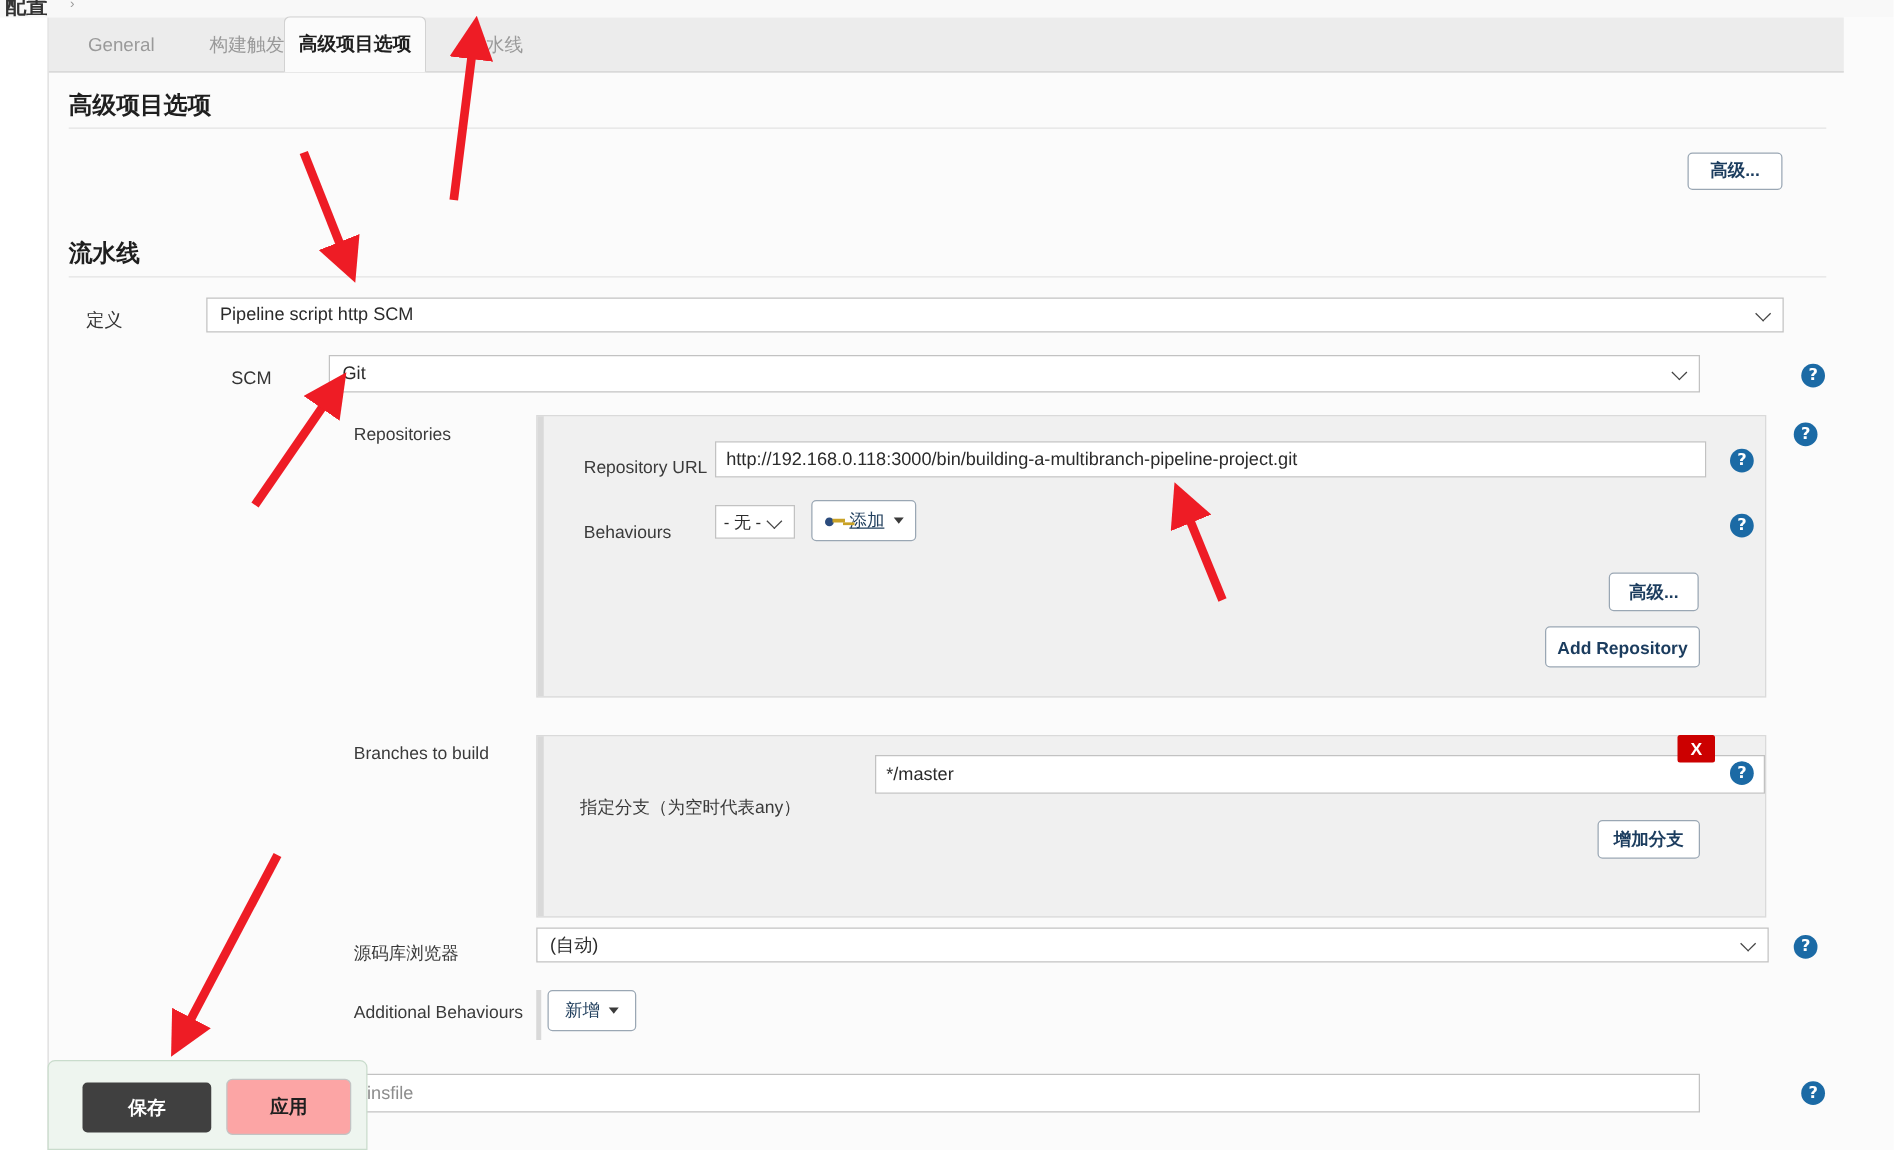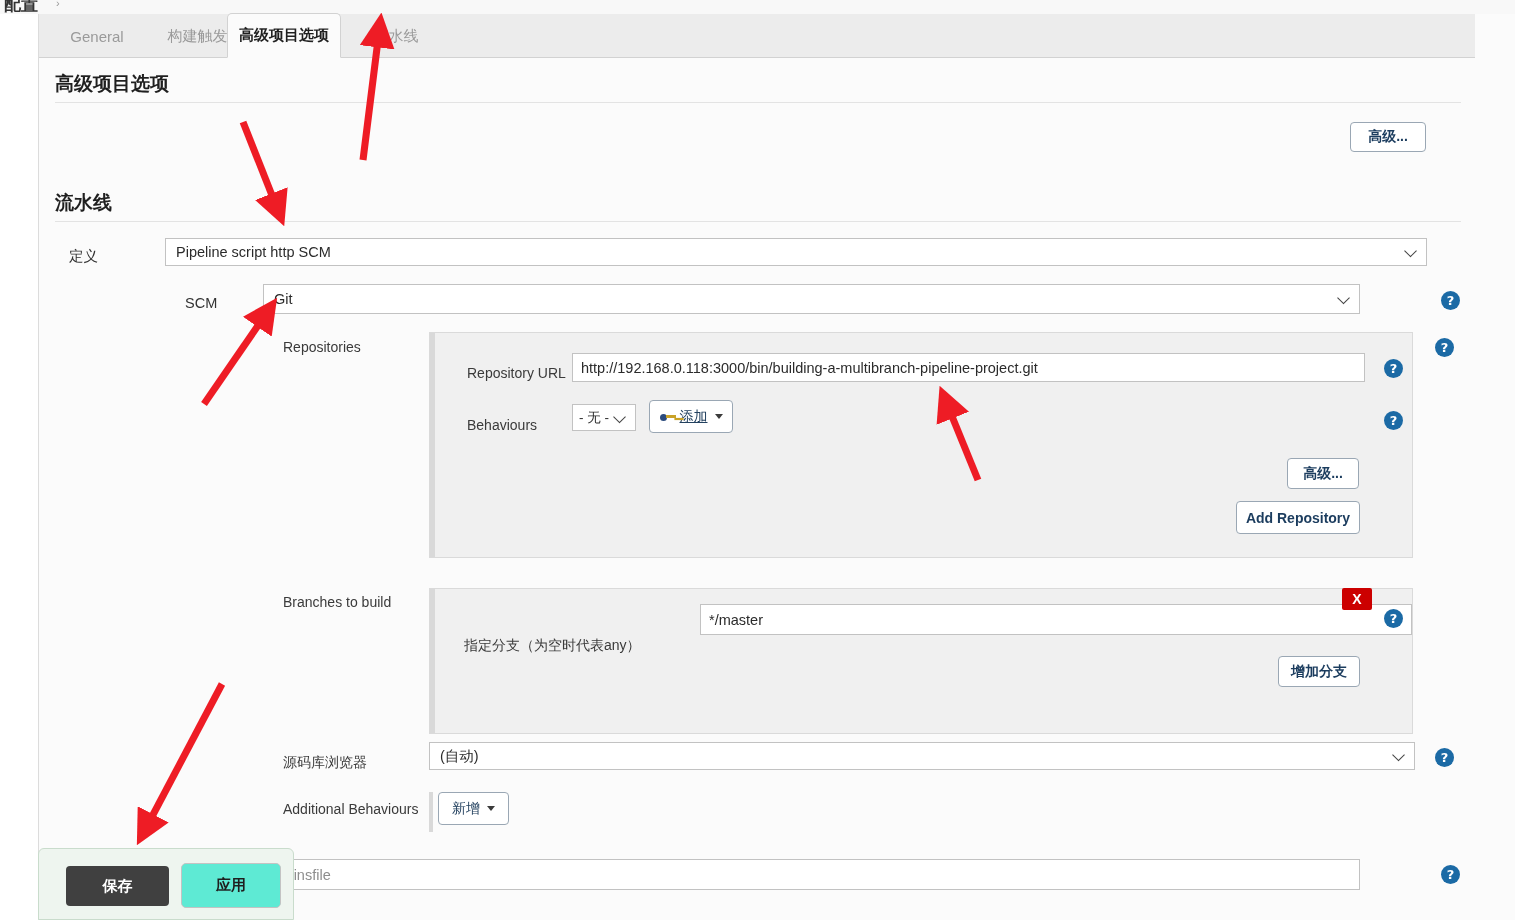--- a/index.html
+++ b/index.html
@@ -221,21 +221,21 @@
     border-radius: 4px;
     color: #ffffff;
     font-size: 15px; font-weight: bold;
     display: flex; align-items: center; justify-content: center;
     cursor: pointer;
   }
   .btn-apply {
     position: absolute;
     left: 142px; top: 14px;
     width: 100px; height: 45px;
-    background: #5eead4;
+    background: #fca5a5;
     border: 1px solid #c3c3c3;
     border-radius: 5px;
     color: #1f1f1f;
     font-size: 15px; font-weight: bold;
     display: flex; align-items: center; justify-content: center;
     cursor: pointer;
   }
 
   
   .faded { color: #b9c6bb; }

